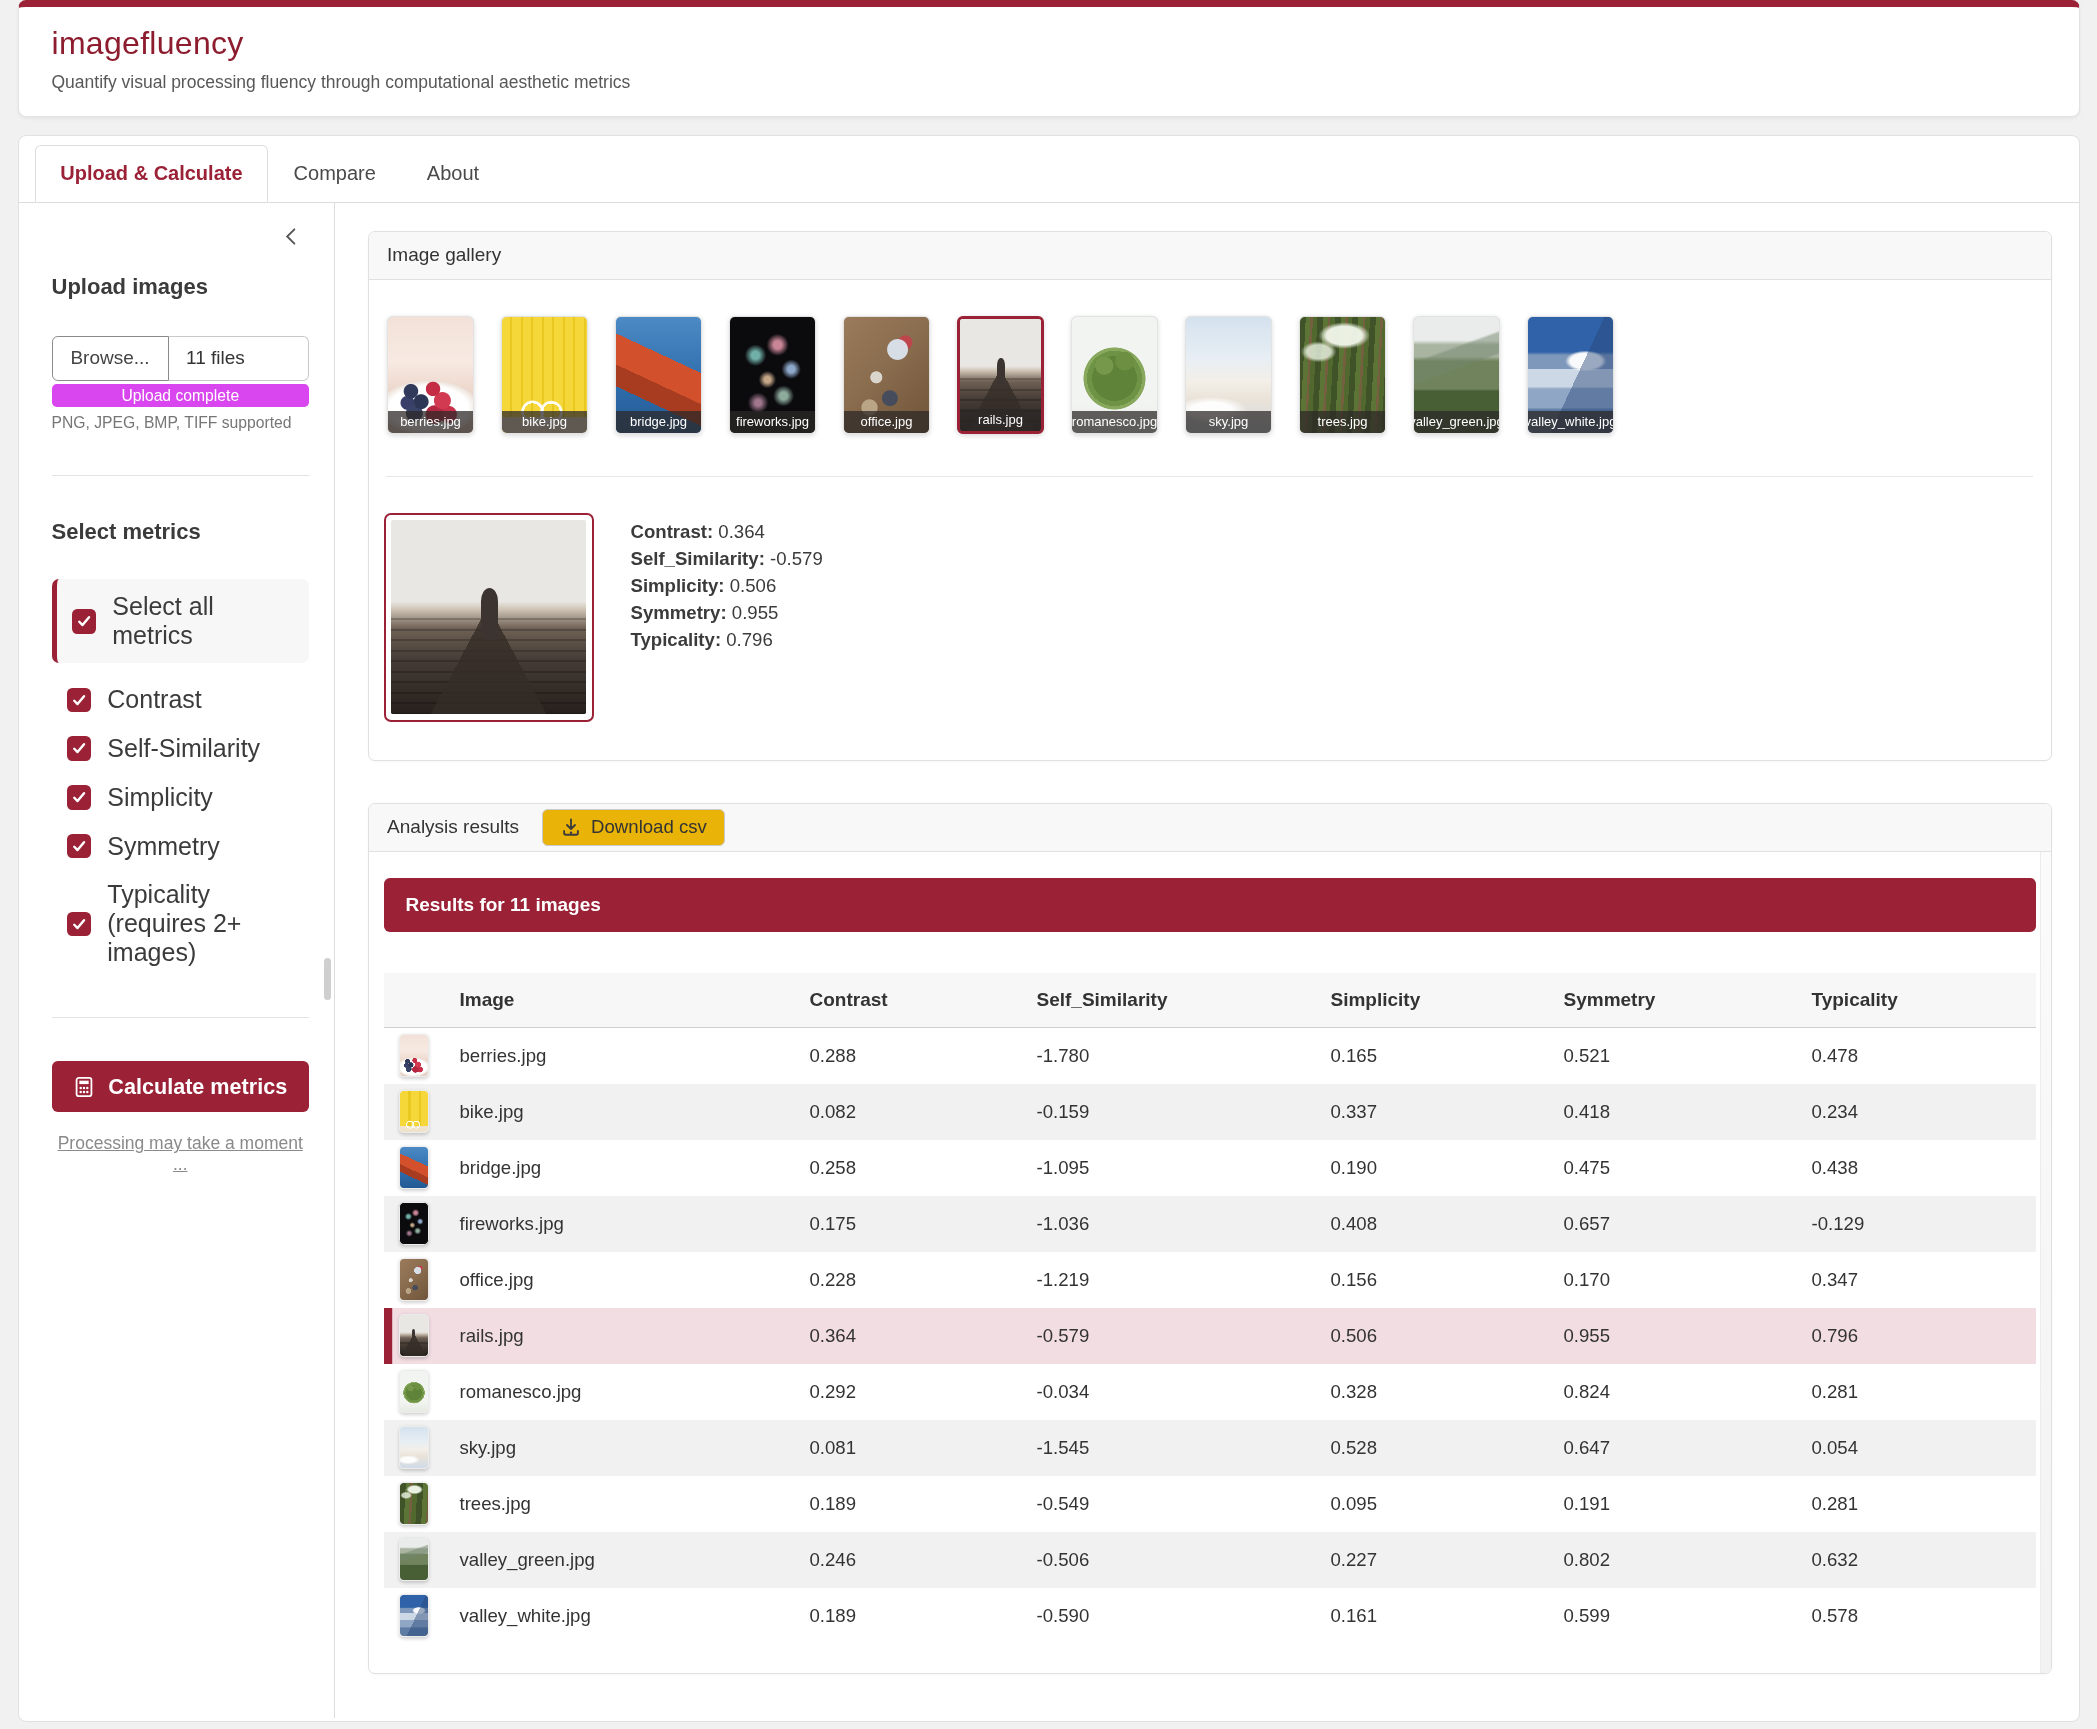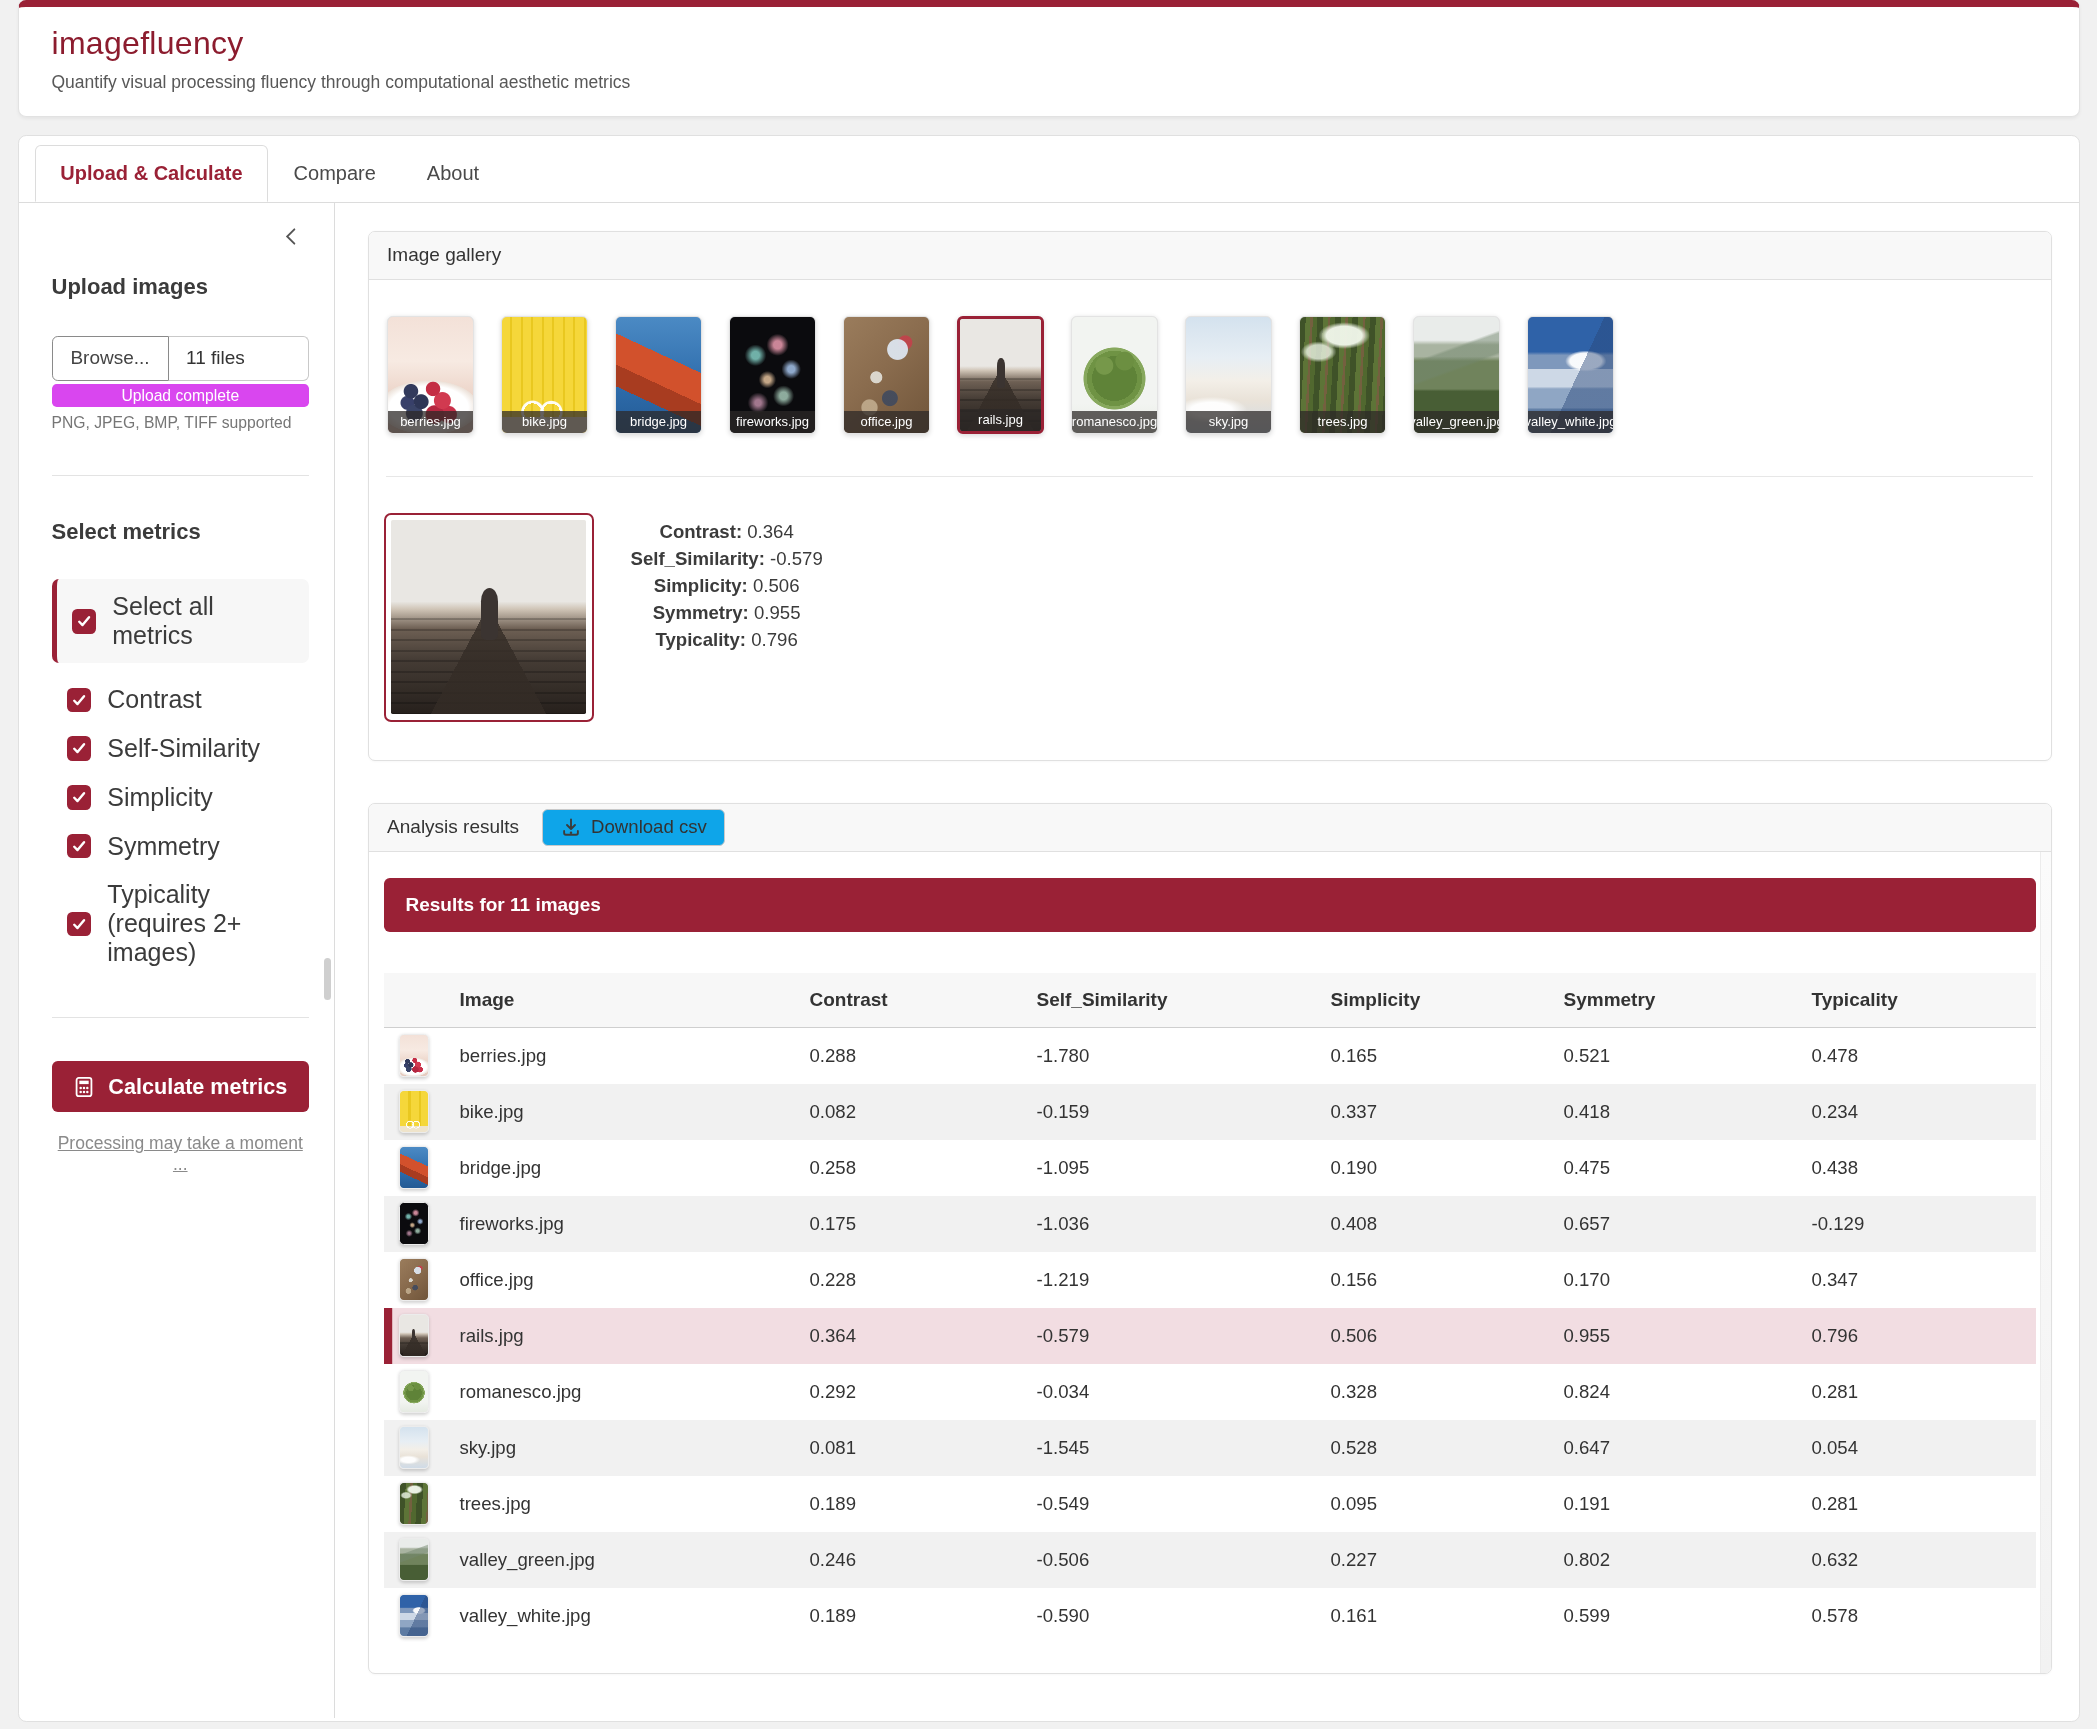--- a/index.html
+++ b/index.html
@@ -139,27 +139,27 @@
   .gallery-divider { border:none; border-top:1.2px solid #e7e7e7; margin:36px 2.3px; }
 
   .selected-heading { font-size:20px; font-weight:700; color:#3b3b3b; margin:2.3px 0 17.5px; }
   .preview-row { display:flex; gap:37px; padding-bottom:9.3px; }
   .preview-frame {
     width:210px; height:209px; border:2.9px solid #9a2136; border-radius:7px;
     padding:5.2px; background:#fff; flex:0 0 auto;
   }
   .preview-art { width:100%; height:100%; position:relative; overflow:hidden; border-radius:1.7px; }
   .sel-metrics { padding-top:5.8px; }
-  .sel-line { font-size:18.6px; color:#3b3b3b; line-height:27px;text-align:center; }
+  .sel-line { font-size:18.6px; color:#3b3b3b; line-height:27px; }
   .sel-line b { font-weight:700; }
 
   
   .download-btn {
     display:flex; align-items:center; gap:10.5px;
-    border:1.2px solid #c9c9c9; border-radius:5.8px; background:#0ea5e9;
+    border:1.2px solid #c9c9c9; border-radius:5.8px; background:#eab308;
     height:37px; padding:0 17.5px; font-size:18.6px; color:#333; cursor:pointer;
     font-family:"Liberation Sans", sans-serif;
   }
   .results-banner {
     background:#9a2136; border-radius:5.8px; color:#fff;
     font-size:19px; font-weight:700; height:54px;
     display:flex; align-items:center; padding:0 22px; margin:4.7px 0 41px;
   }
   .rtable { position:relative; }
   .trow {

